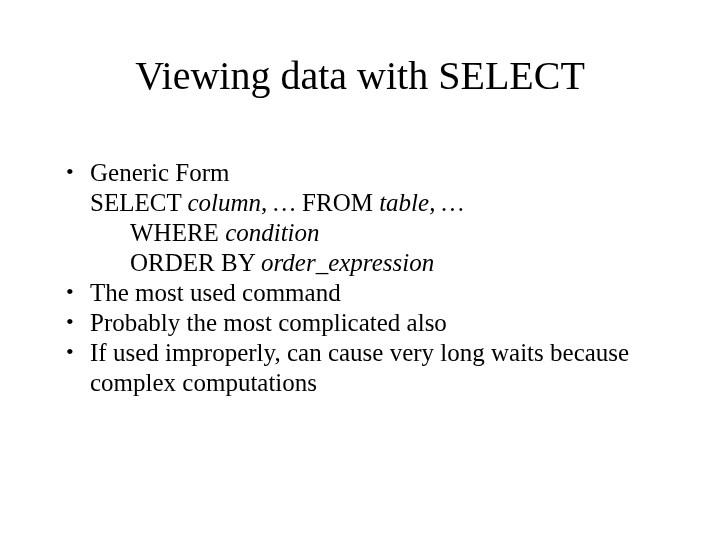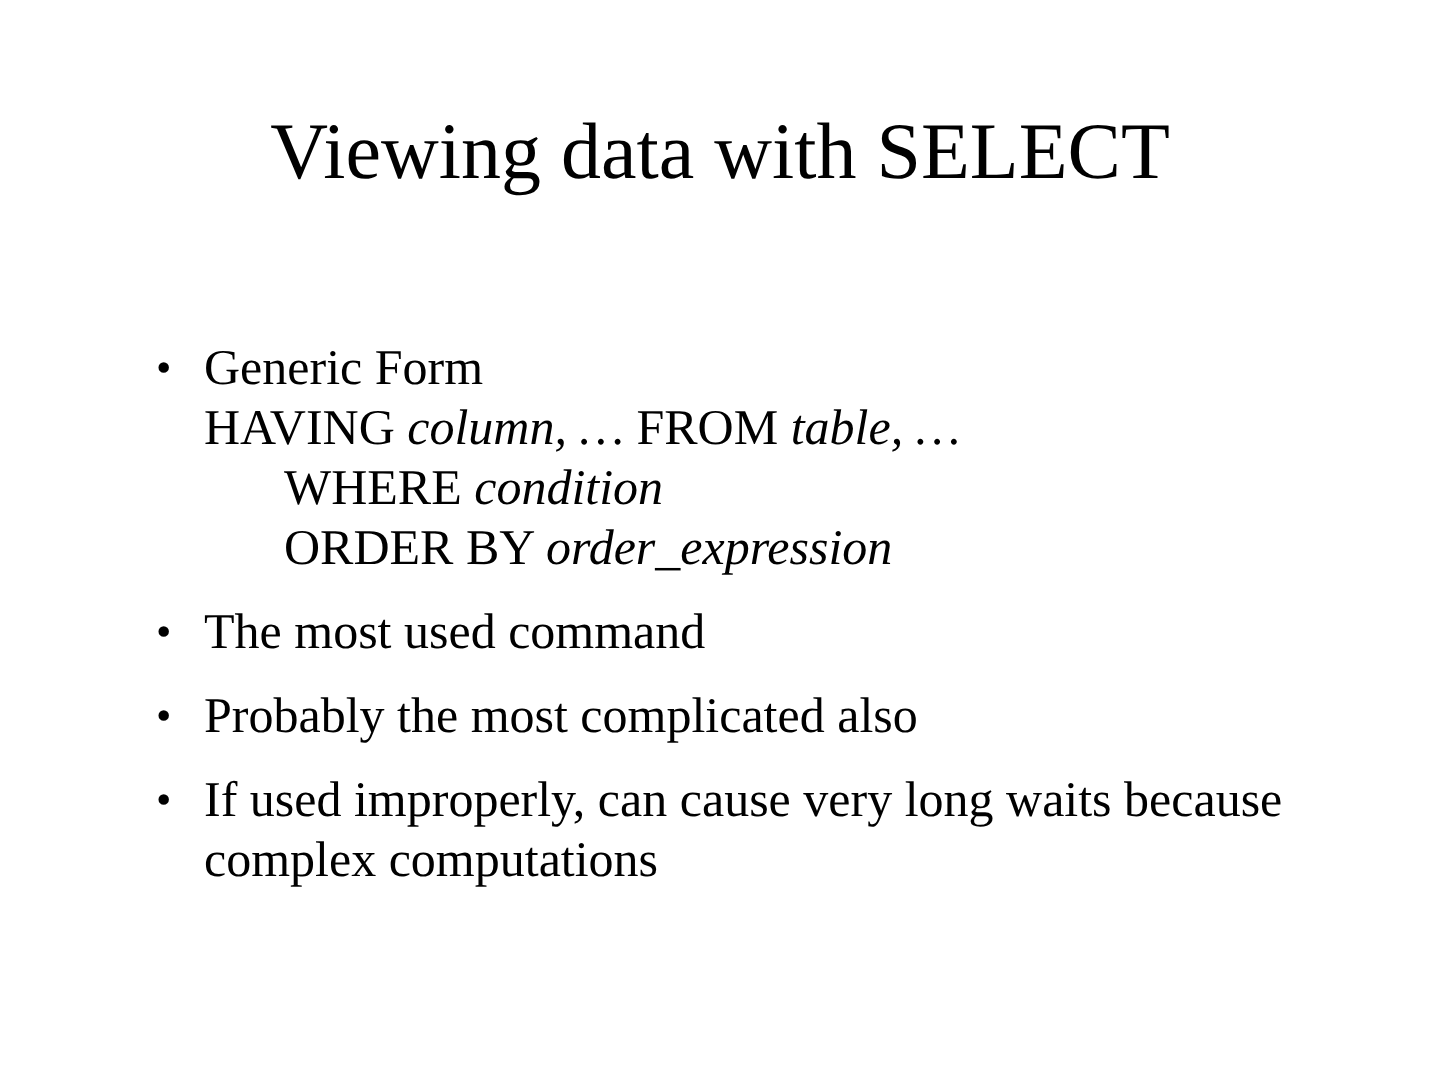--- a/index.html
+++ b/index.html
@@ -33,21 +33,21 @@
     line-height: 1.2;
   }
   ul.lvl1 {
     list-style: none;
     margin: 0;
     padding: 0;
   }
   ul.lvl1 > li {
     position: relative;
     padding-left: 30px;
-    margin: 12px;
+    margin: 0;
   }
   ul.lvl1 > li::before {
     content: "•";
     position: absolute;
     left: 6px;
     top: 0;
     font-size: 22px;
     line-height: 1.3;
   }
   .line { display: block; }
@@ -59,21 +59,21 @@
 
 <div class="slide">
   <div class="title">Viewing data with SELECT</div>
 
   <div class="body">
     <ul class="lvl1">
 
       <li>
         <span class="line">Generic Form</span>
         <span class="line">
-          <span>HAVING </span><span class="it">column, …</span><span> FROM </span><span class="it">table, …</span>
+          <span>SELECT </span><span class="it">column, …</span><span> FROM </span><span class="it">table, …</span>
         </span>
         <span class="line indent">
           <span>WHERE </span><span class="it">condition</span>
         </span>
         <span class="line indent">
           <span>ORDER BY </span><span class="it">order_expression</span>
         </span>
       </li>
 
       <li>

